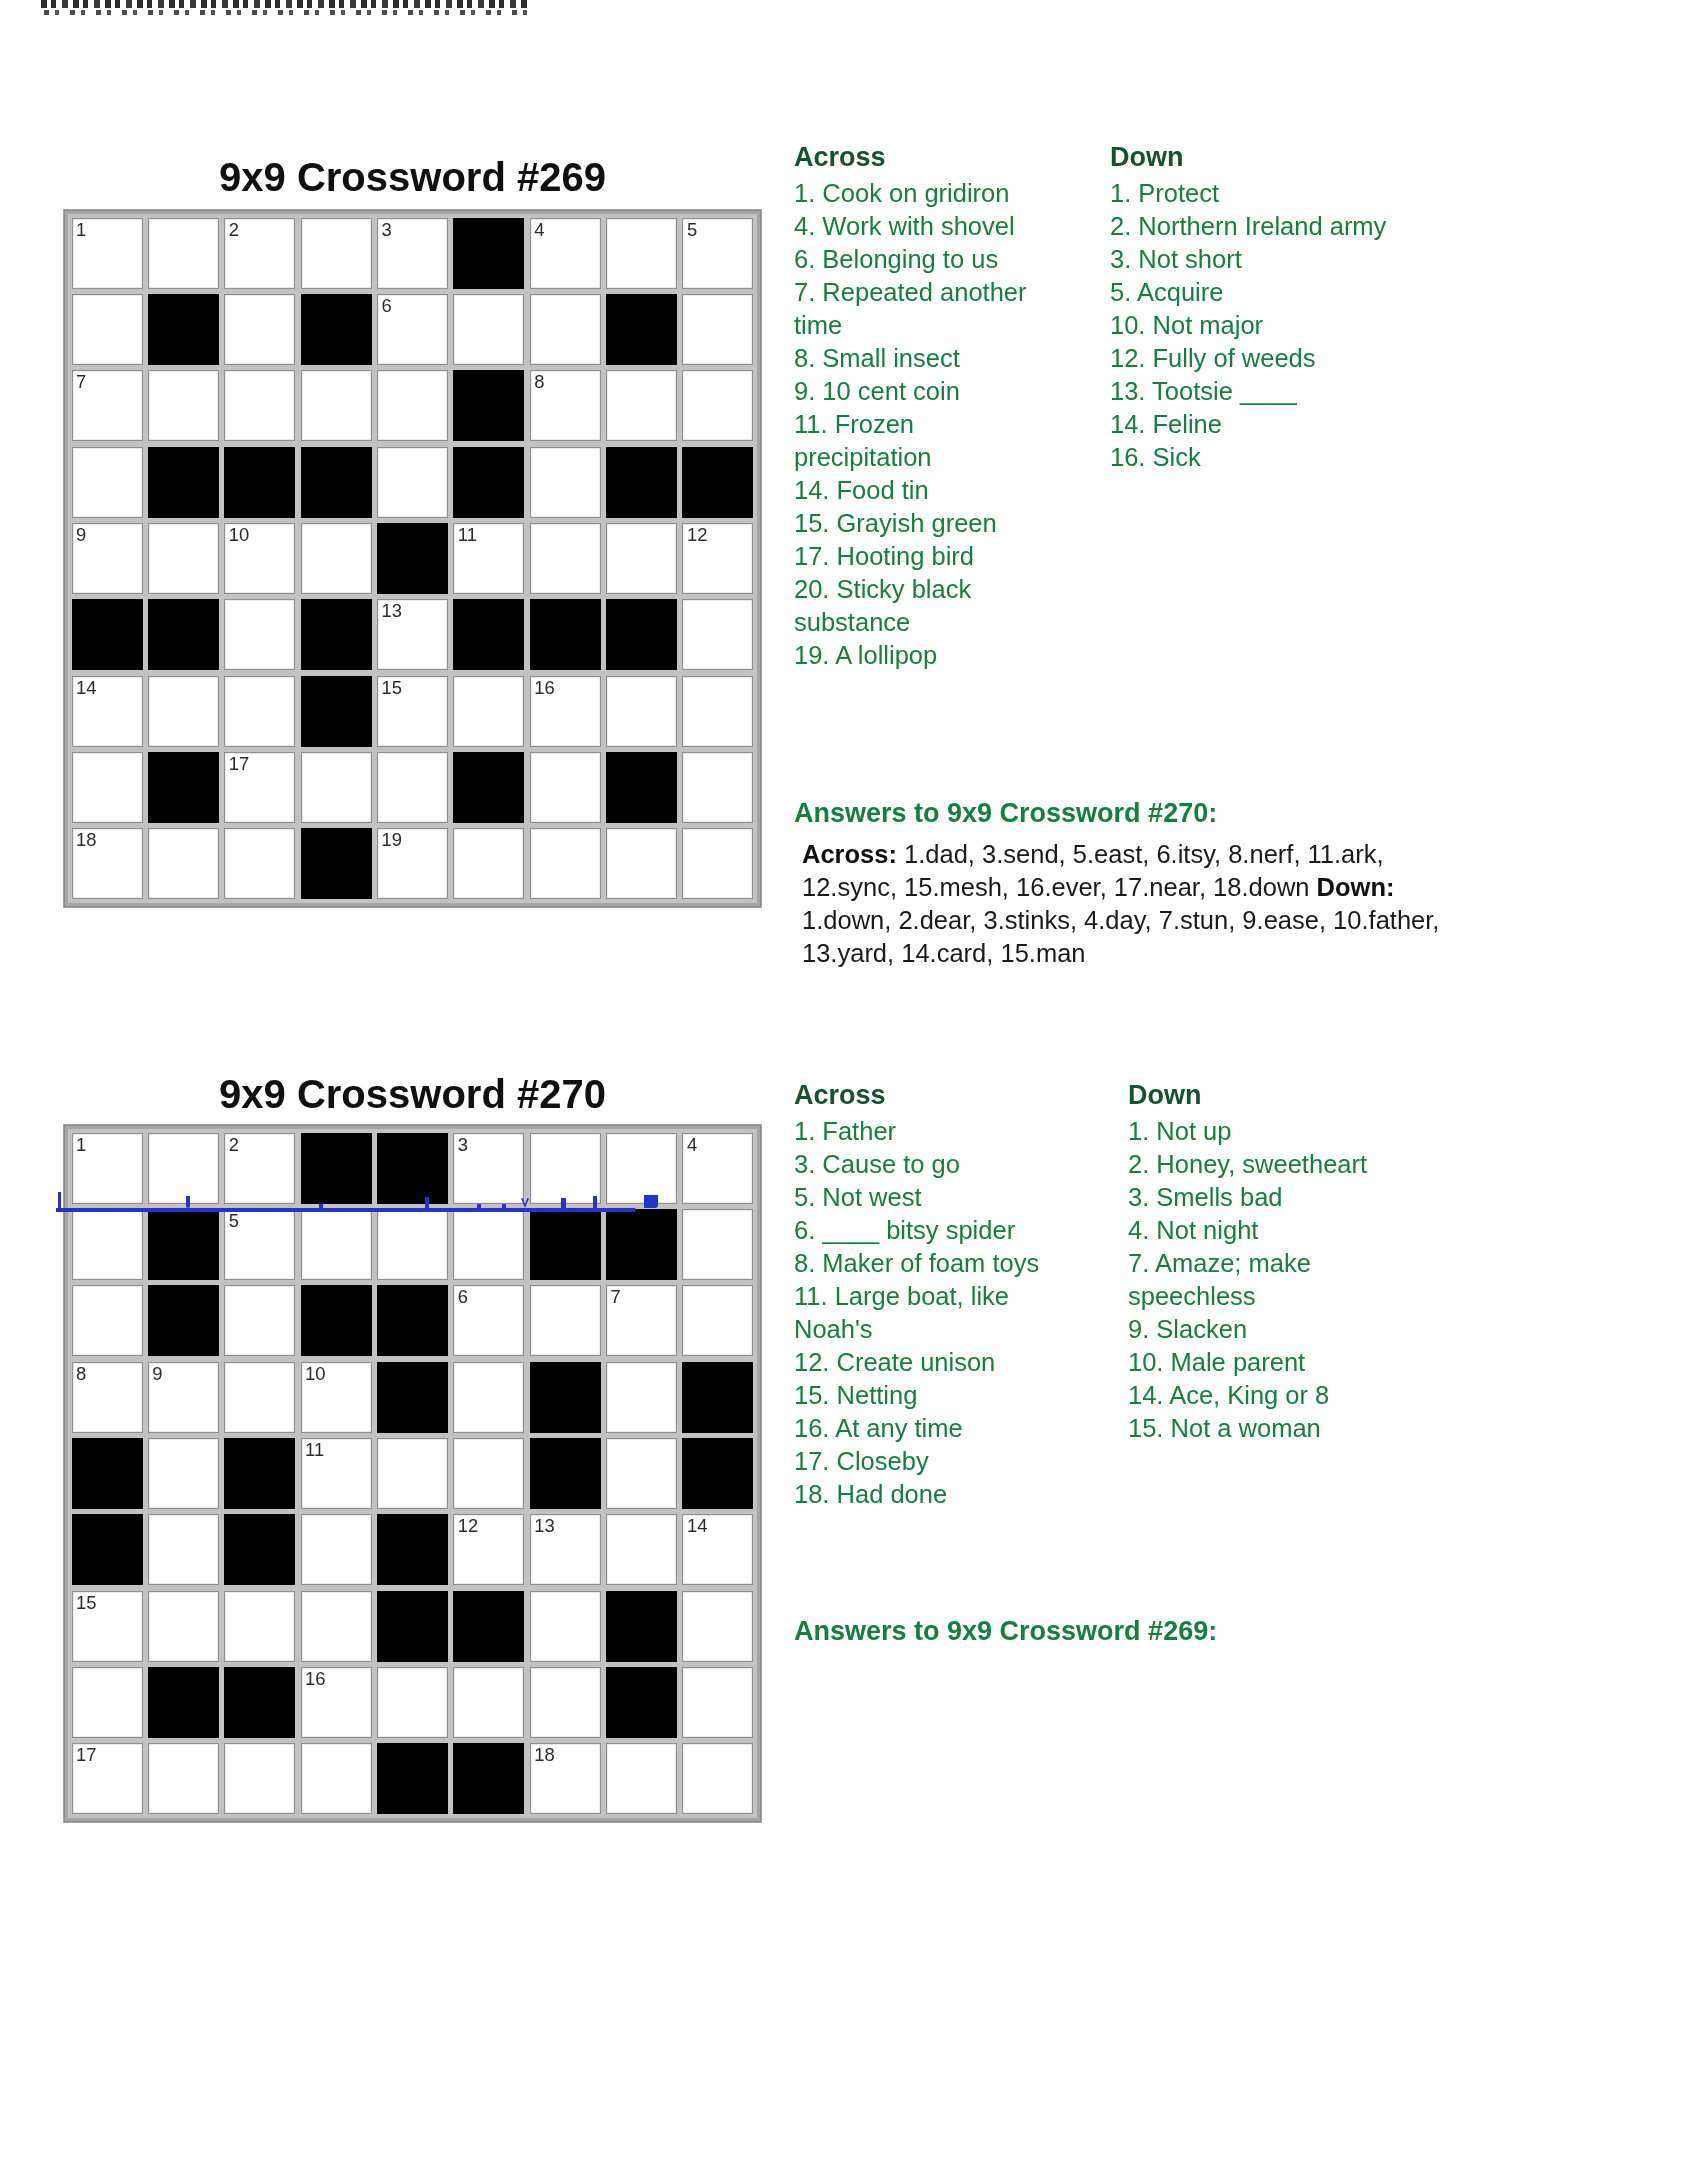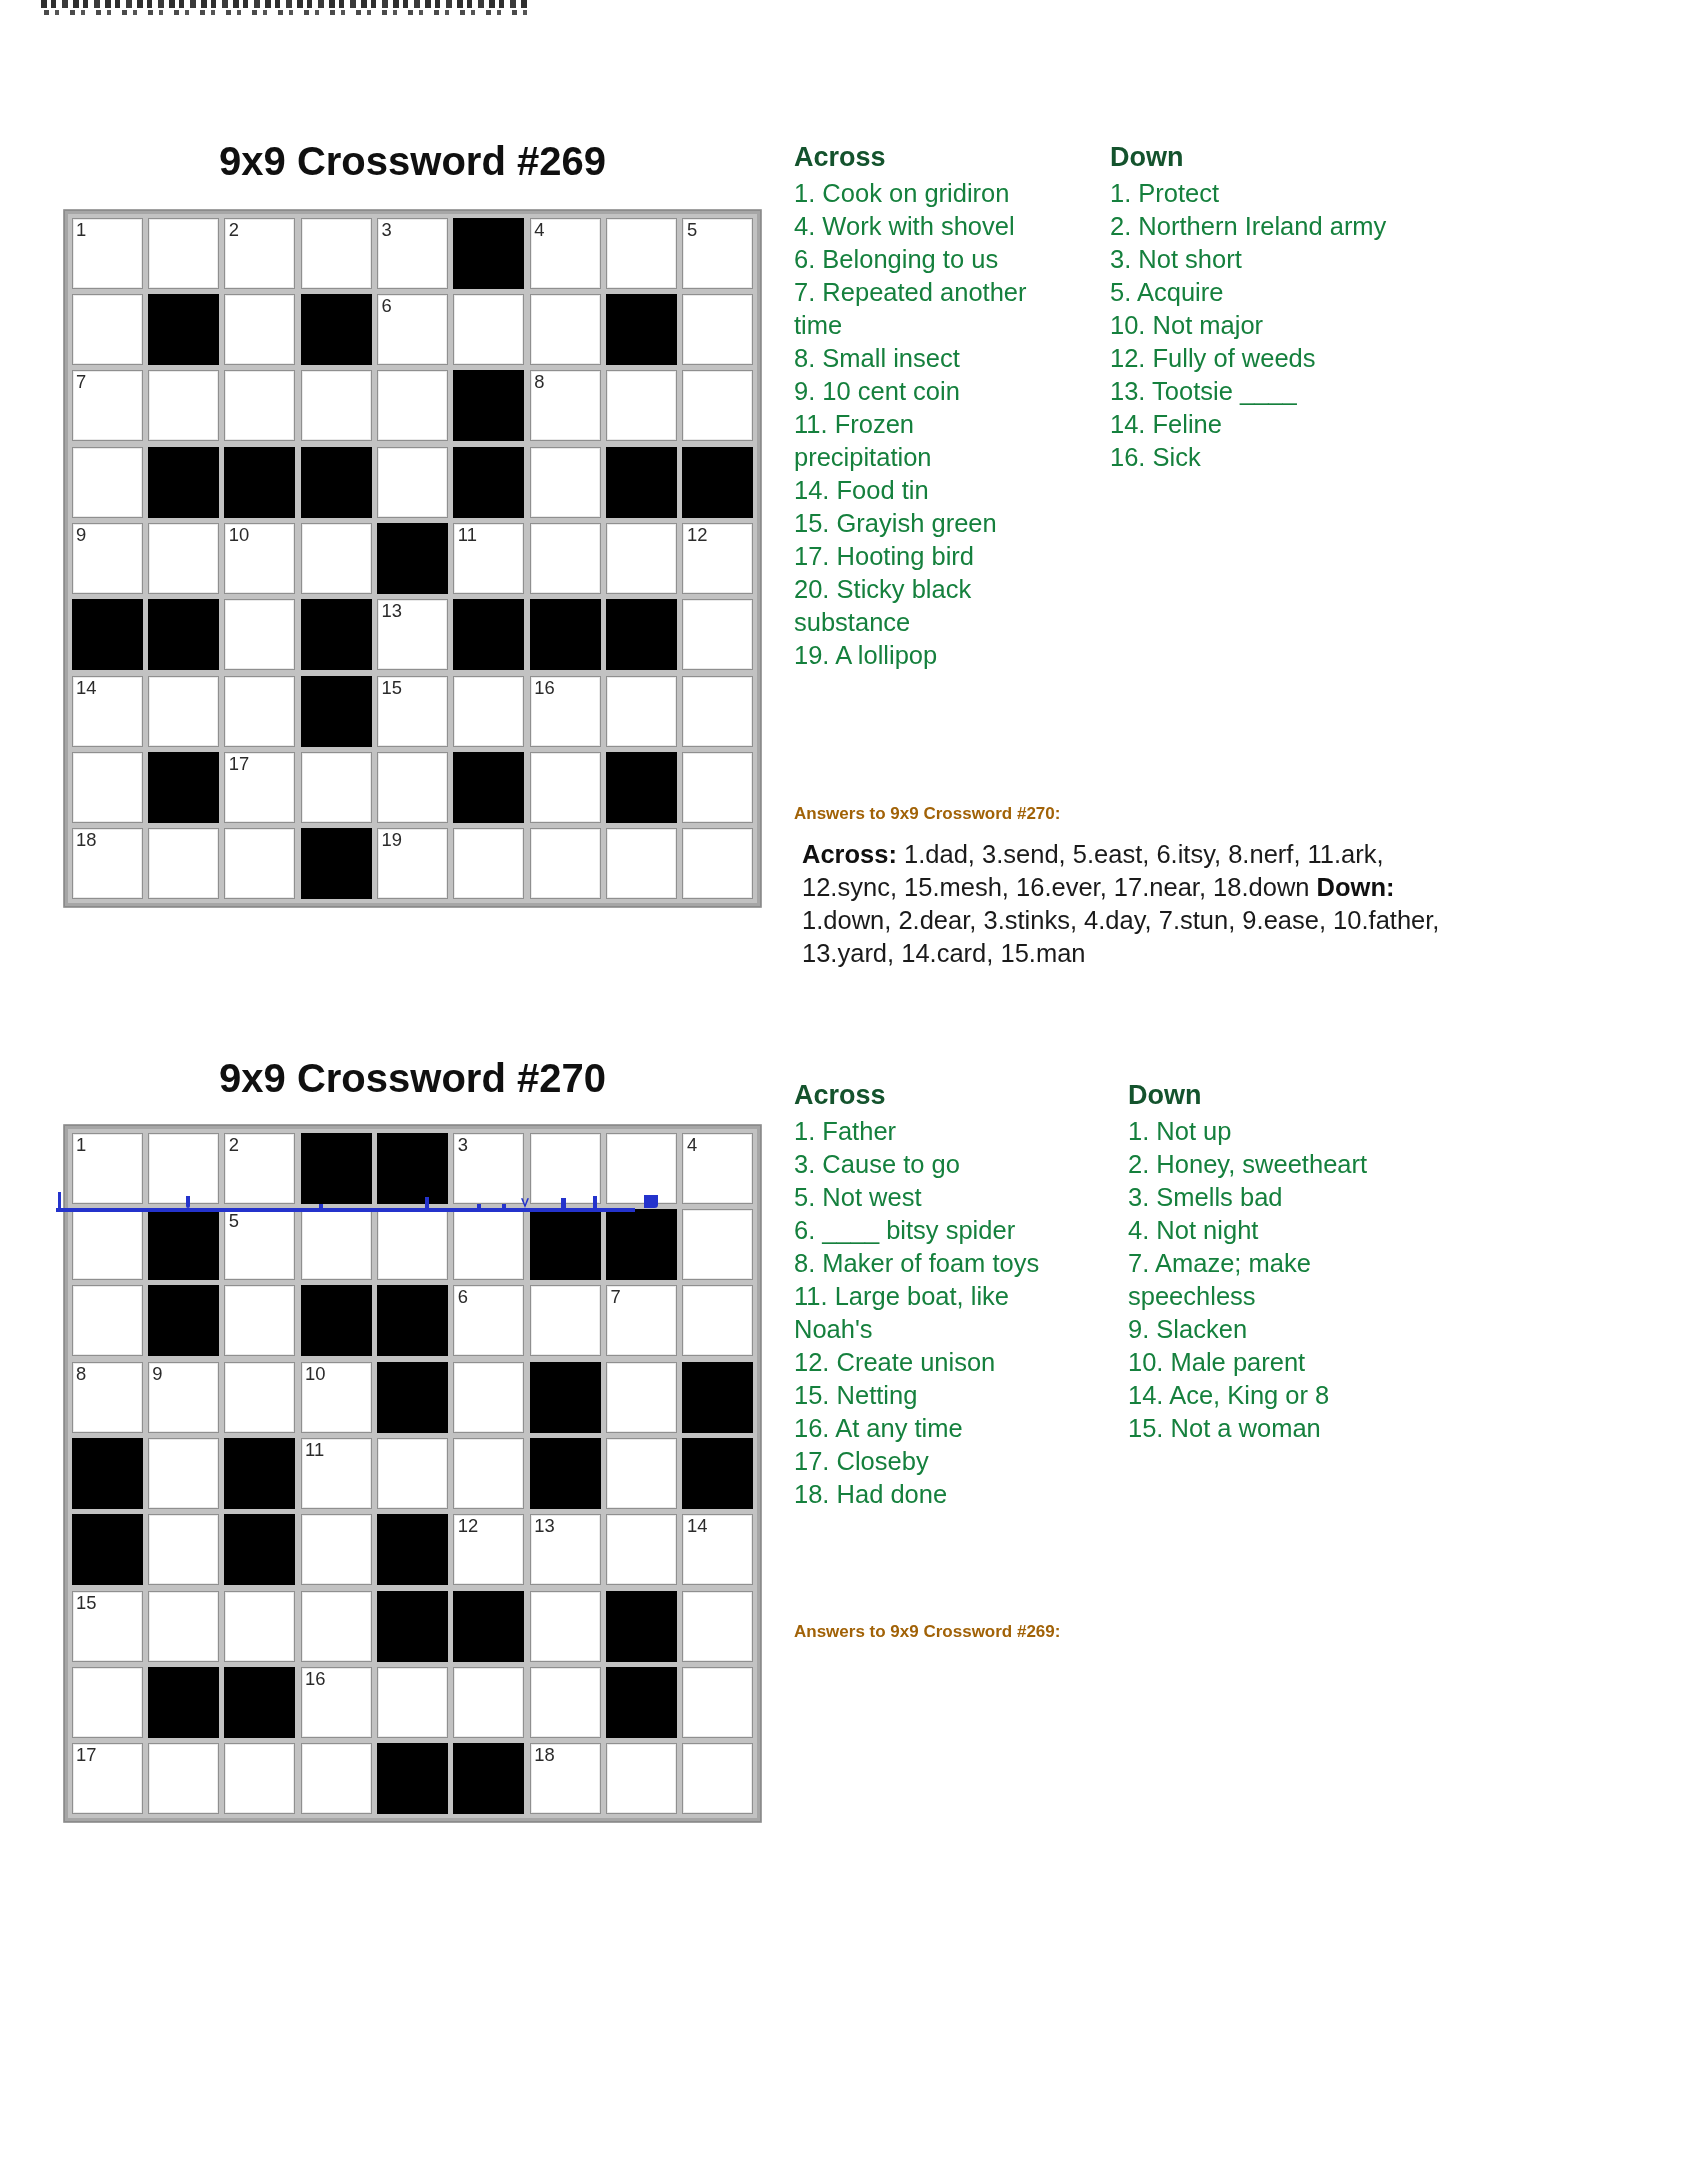--- a/index.html
+++ b/index.html
@@ -16,20 +16,21 @@
       repeating-linear-gradient(90deg,rgba(0,0,0,0) 0 2.6px,#4a4a4a 2.6px 8px,rgba(0,0,0,0) 8px 14px,#555 14px 18.4px,rgba(0,0,0,0) 18.4px 26px);
     background-size:100% 8px,100% 5.3px;
     background-position:0 0,0 9.7px;
     background-repeat:no-repeat;
   }
   
   .puz-title{
     position:absolute;width:695px;text-align:center;
     font-size:40px;font-weight:bold;letter-spacing:0px;color:#101010;
     white-space:nowrap;
+    margin-top:16px;
   }
   .t269{left:65px;top:139px;}
   .t270{left:65px;top:1056px;}
   
   .grid{
     position:absolute;width:695px;height:695px;box-sizing:border-box;
     border:3.5px solid #a6a6a6;box-shadow:0 0 0 1.8px #8b8b8b;
     background:#c2c2c2;padding:3.5px;
     display:grid;grid-template-columns:repeat(9,1fr);grid-template-rows:repeat(9,1fr);
     gap:5.3px;
@@ -50,21 +51,21 @@
   .c269-across{left:794px;top:140px;width:290px;}
   .c269-down  {left:1110px;top:140px;width:334px;}
   .c270-across{left:794px;top:1078px;width:290px;}
   .c270-down  {left:1128px;top:1078px;width:303px;}
   .clue-head{font-size:27px;font-weight:bold;line-height:35px;margin:0 0 1.8px 0;color:#14532d;}
   .clue{font-size:25.5px;line-height:33px;white-space:pre-line;color:#15803d;}
   
   .answers{position:absolute;width:720px;}
   .a270{left:794px;top:797px;}
   .a269{left:794px;top:1615px;}
-  .ans-head{font-size:17px;font-weight:bold;line-height:33px;margin:0;color:#a16207;}
+  .ans-head{font-size:27px;font-weight:bold;line-height:33px;margin:0;color:#15803d;}
   .ans{font-size:25.5px;line-height:33px;margin:8px;white-space:pre-line;color:#1a1a1a;}
   .ans b{color:#101010;}
   
   .link-artifact{
     position:absolute;left:56px;top:1182px;width:579px;height:26px;
     border-bottom:4.4px solid #2433cc;z-index:3;cursor:pointer;
   }
   .link-artifact .m{position:absolute;bottom:0;background:#2433cc;}
   .lm1{left:1.8px;width:3.5px;height:16px;}
   .lm2{left:130px;width:4.4px;height:12.3px;border-radius:0 0 2.6px 2.6px;}

